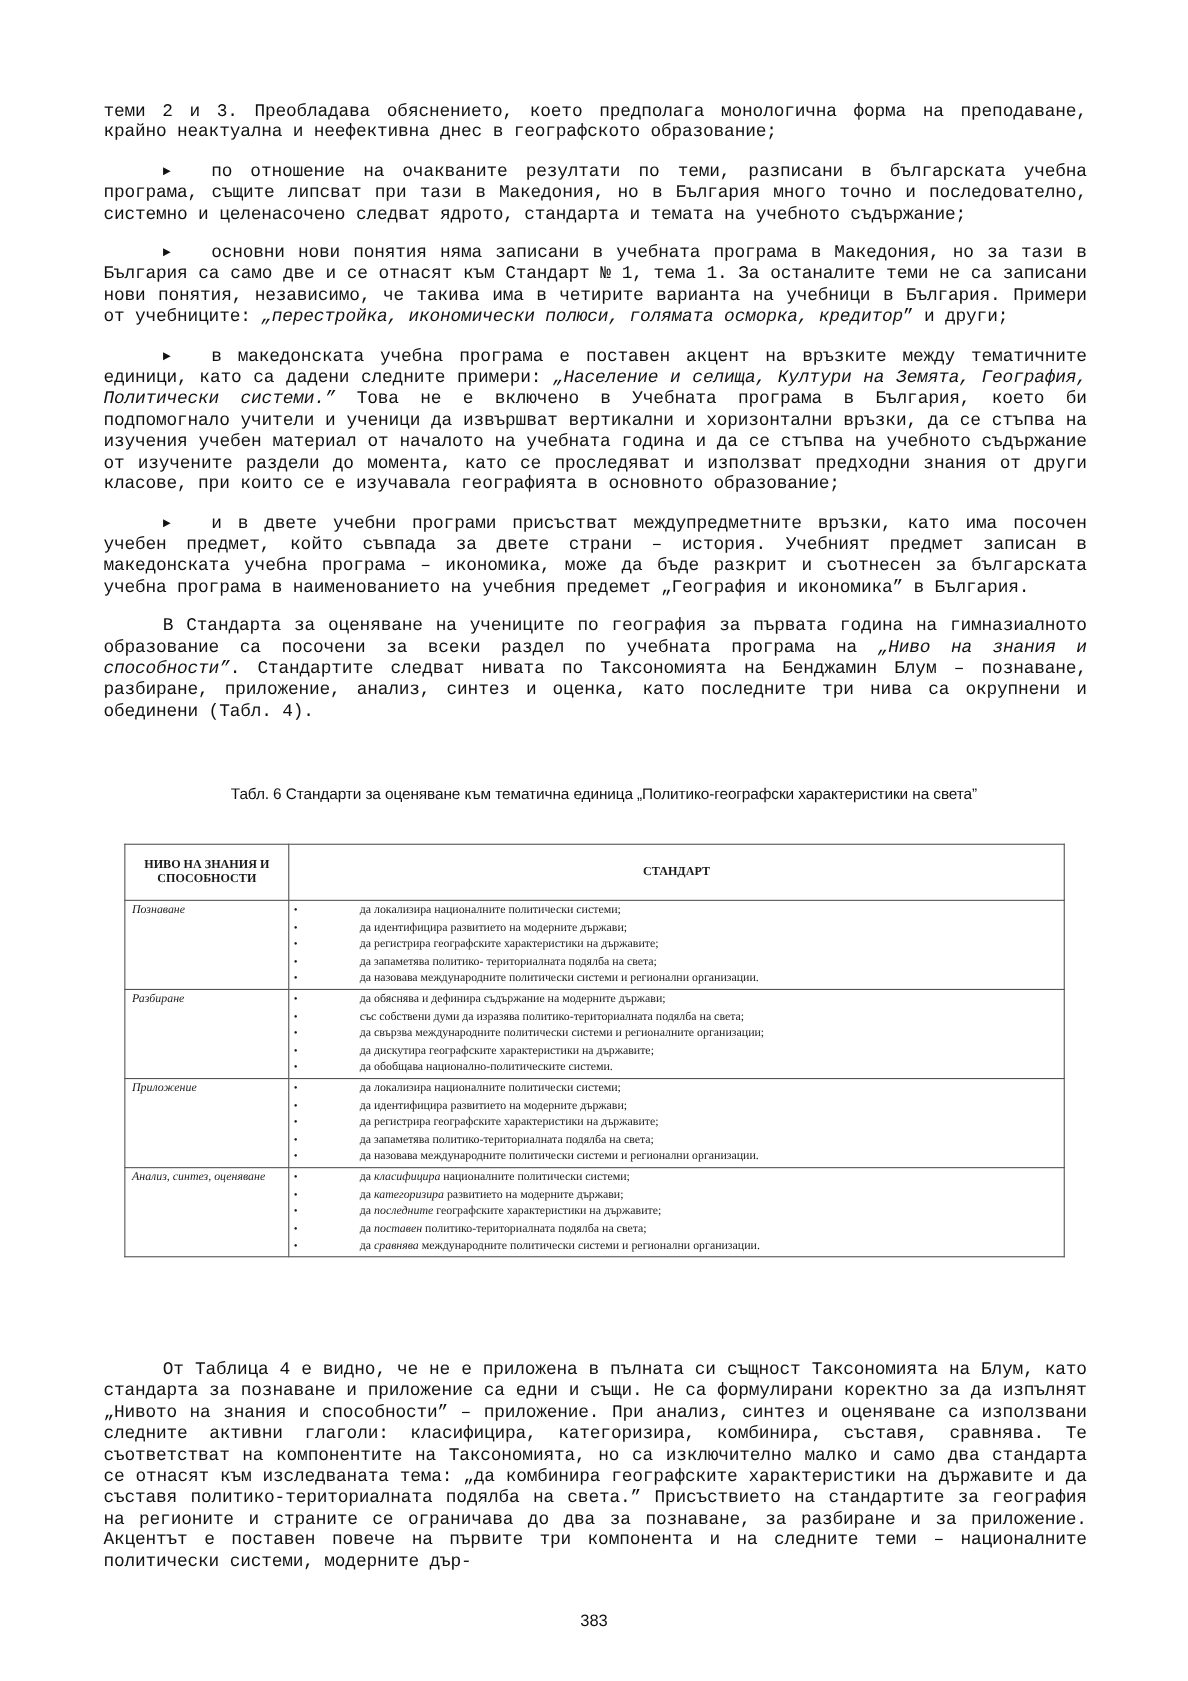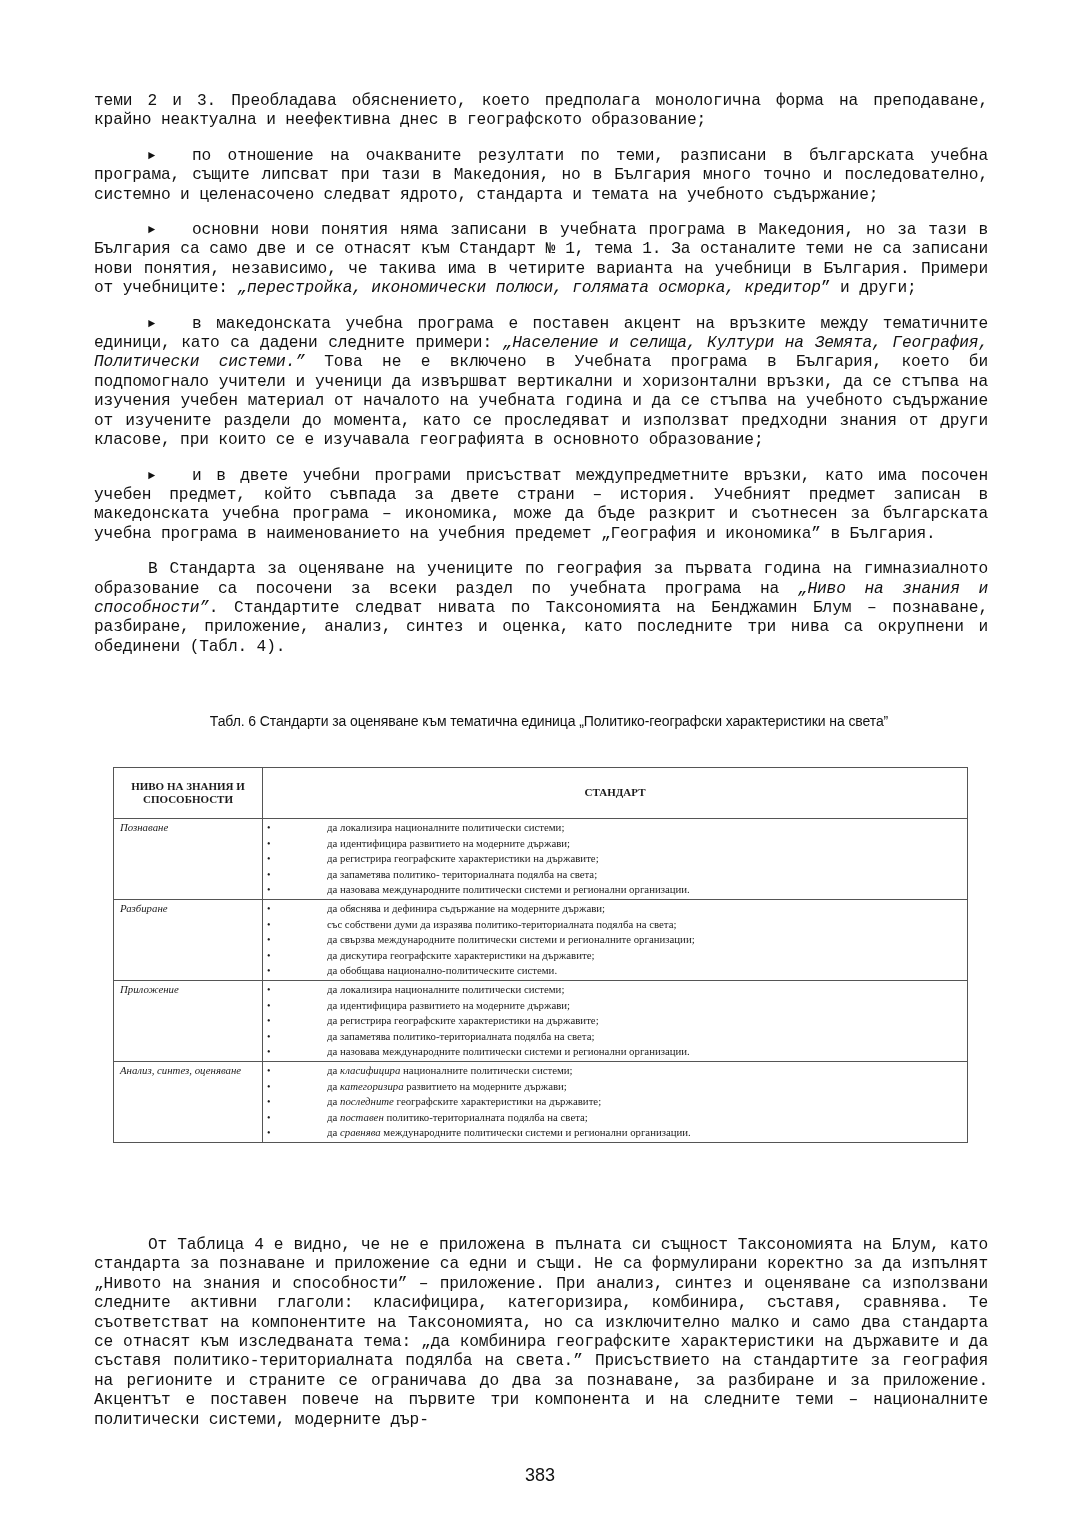--- a/index.html
+++ b/index.html
@@ -28,21 +28,21 @@
   }
   table.std td, table.std th { border:1px solid #555; padding:0; vertical-align:top; }
   table.std th { font-weight:bold; font-size:11px; line-height:13.4px; height:50px; vertical-align:middle; text-align:center; }
   table.std td.lvl { width:142px; padding:1px 0 0 6px;font-style:italic; }
   table.std td.items { padding:1px 0 1px 0; }
   .it { display:flex; height:15.6px; }
   .it .dot { width:60px; padding-left:4px; flex:none; font-size:10px; }
   .it .s { white-space:nowrap; }
   .u { }
   .page-number { position:absolute; left:0; width:1080px; top:1465px; text-align:center;
-    font-family:"Liberation Sans", sans-serif; font-size:18px; margin:0; }
+    font-family:"Liberation Sans", sans-serif; font-size:15px; margin:0; }
   #bottom { position:absolute; left:78px; top:1220px; width:926px; }
 </style>
 </head>
 <body>
 
 <div class="page">
   <p class="txt">теми 2 и 3. Преобладава обяснението, което предполага монологична форма на преподаване, крайно неактуална и неефективна днес в географското образование;</p>
 
   <p class="txt bul"><span class="arrow">►</span><span>по отношение на очакваните резултати по теми, разписани в българската учебна програма, същите липсват при тази в Македония, но в България много точно и последователно, системно и целенасочено следват ядрото, стандарта и темата на учебното съдържание;</span></p>
 

